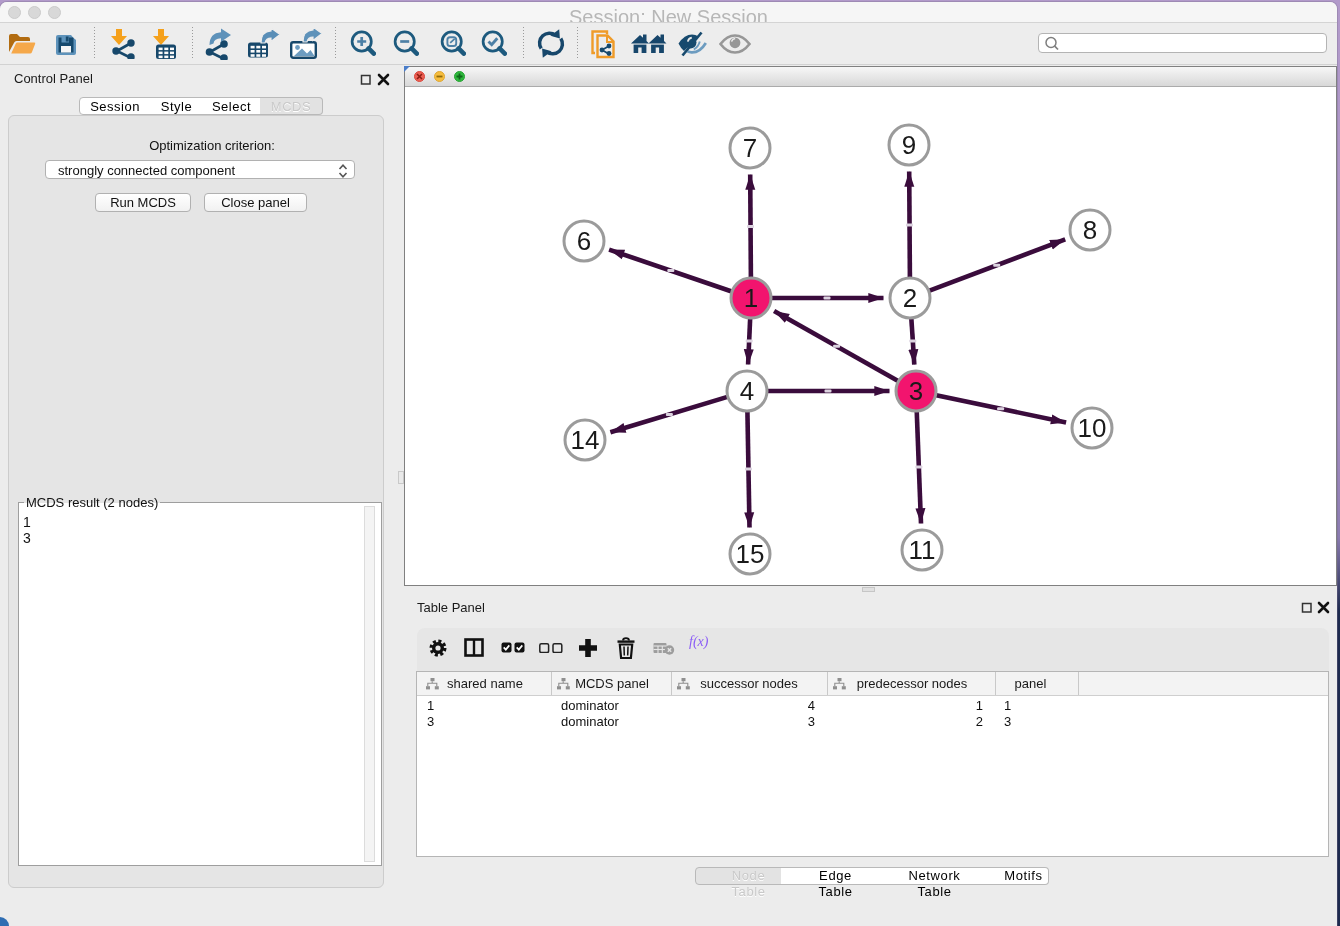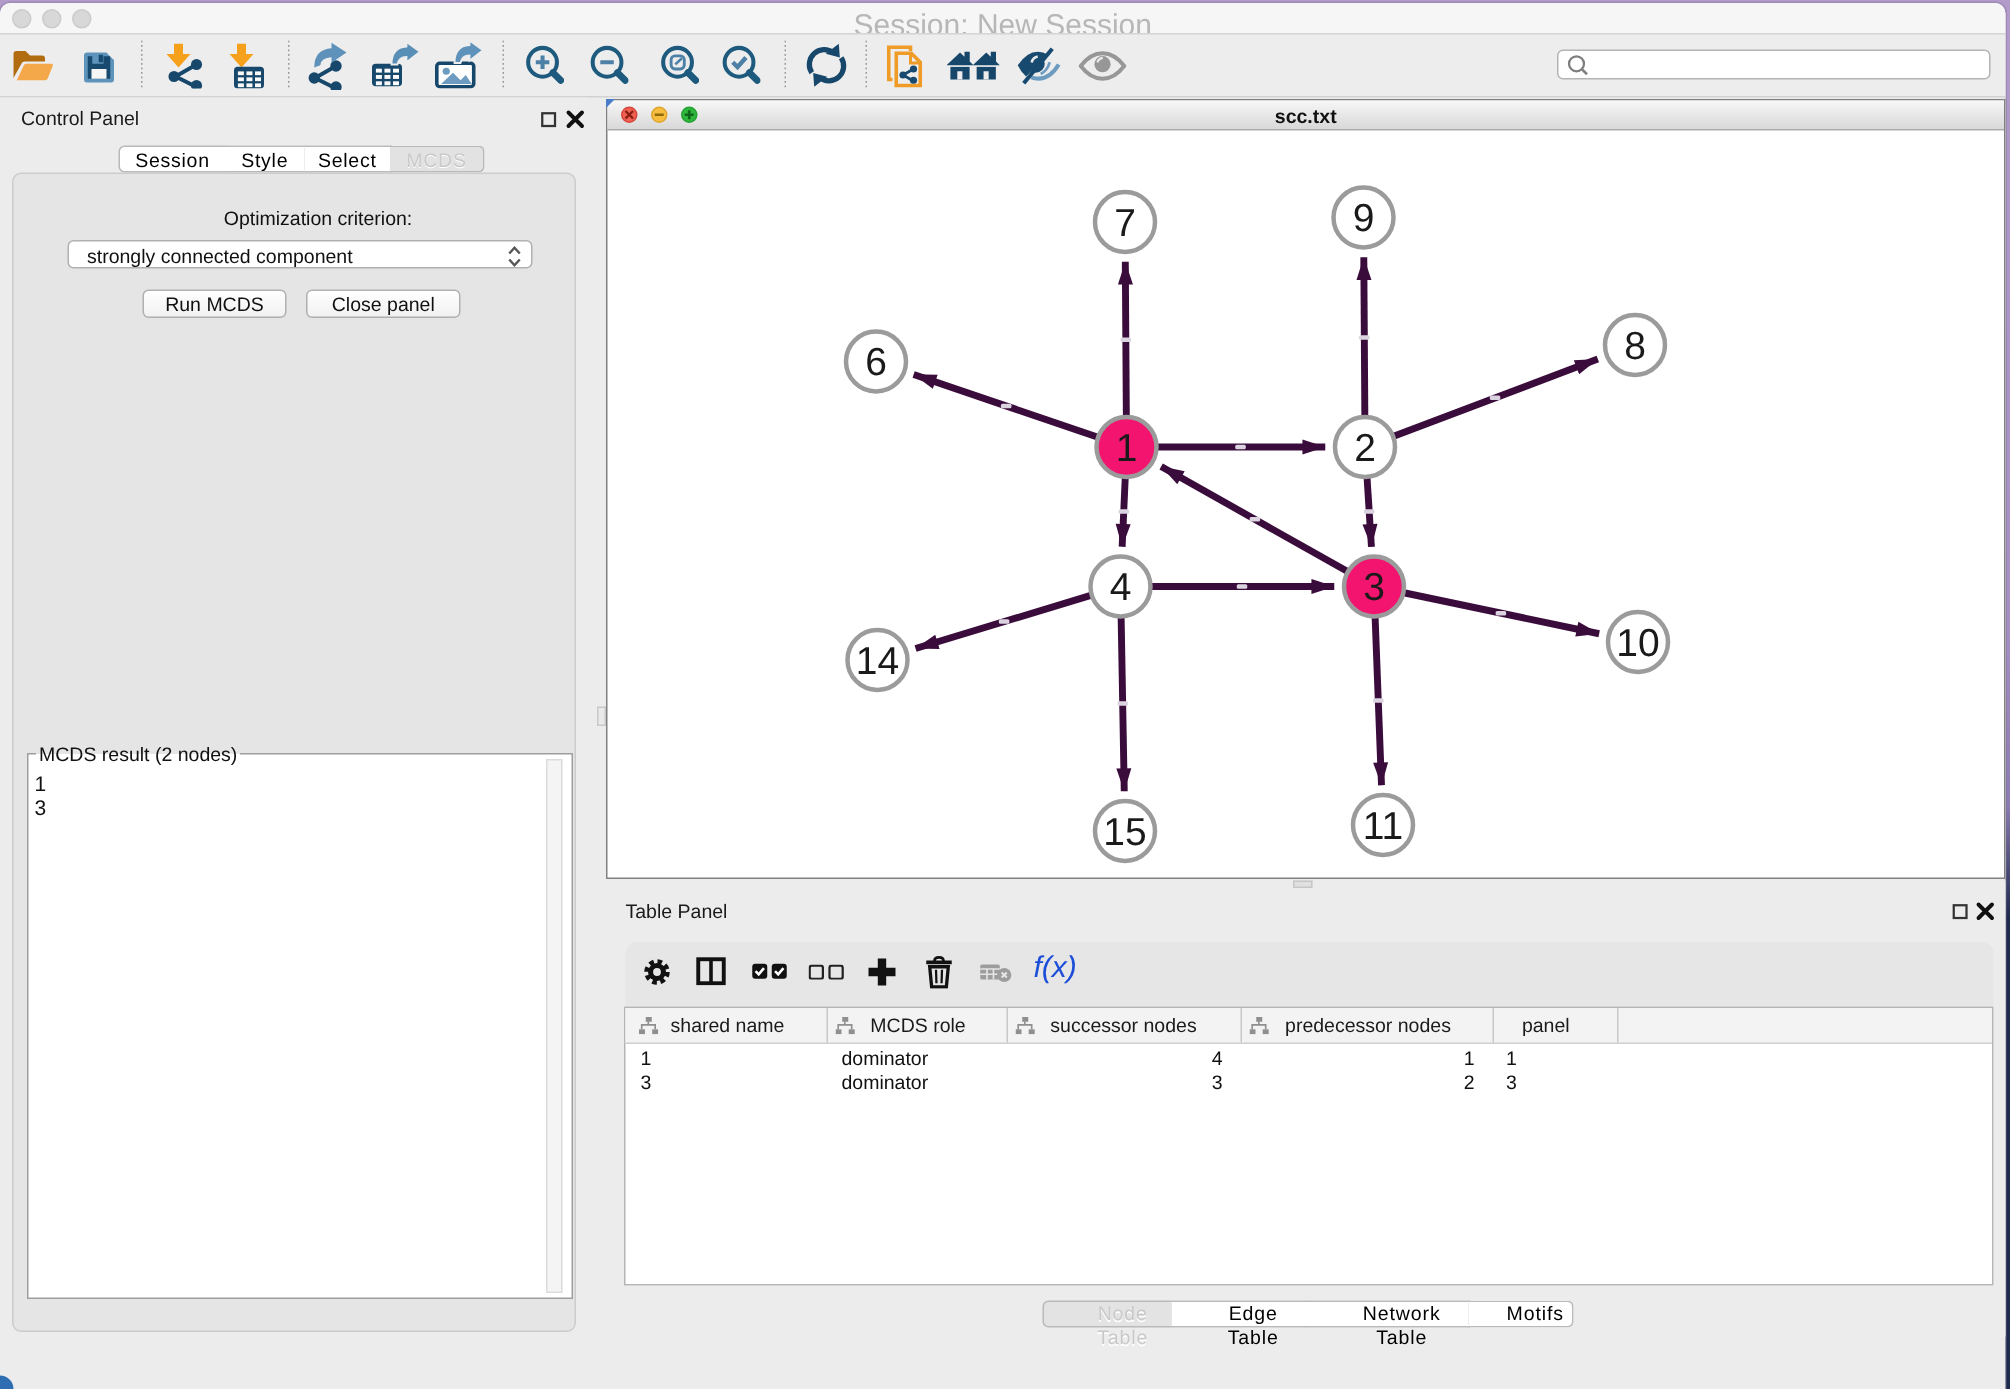--- a/index.html
+++ b/index.html
@@ -284,21 +284,20 @@
       <div class="nwtl" style="left:49px;background:#2fb73d;border:1px solid #24a332;"></div>
       <svg style="position:absolute;left:11px;top:5.5px;" width="7" height="7">
           <path d="M1,1 L6,6 M6,1 L1,6" stroke="#8c1d12" stroke-width="1.6"></path>
         </svg>
       <svg style="position:absolute;left:31px;top:5.5px;" width="7" height="7">
           <line x1="0.5" y1="3.5" x2="6.5" y2="3.5" stroke="#8f6a0a" stroke-width="1.8"></line>
         </svg>
       <svg style="position:absolute;left:51px;top:5.5px;" width="7" height="7">
           <path d="M3.5,0.5 L3.5,6.5 M0.5,3.5 L6.5,3.5" stroke="#0d6619" stroke-width="1.8"></path>
         </svg>
-      <div id="nw-title">scc.txt</div>
     </div>
     <div id="graph" style="position:absolute;left:-1px;top:19.5px;width:930px;height:498px;">
       <svg width="930" height="498" viewBox="0 0 930 498">
         <defs>
           <marker id="arr" markerWidth="16" markerHeight="11" refX="15.4" refY="5.5" orient="auto" markerUnits="userSpaceOnUse">
             <path d="M0.2,0.5 L15.6,5.5 L0.2,10.5 Z" fill="#3a0c3c"></path>
           </marker>
         </defs>
         <g stroke="#3a0c3c" stroke-width="4.6" marker-end="url(#arr)">
           <line x1="346.9" y1="191.5" x2="346.2" y2="87.5"></line>
@@ -414,37 +413,37 @@
         <g stroke="#e6e6e6" stroke-width="1.1">
           <line x1="0.5" y1="4" x2="13.5" y2="4"></line>
             <line x1="0.5" y1="7.5" x2="13.5" y2="7.5"></line>
           <line x1="5" y1="4" x2="5" y2="11"></line>
             <line x1="9.3" y1="4" x2="9.3" y2="11"></line>
         </g>
         <circle cx="16.5" cy="8" r="4.7" fill="#9d9d9d"></circle>
         <path d="M14.8,6.3 L18.2,9.7 M18.2,6.3 L14.8,9.7" stroke="#e6e6e6" stroke-width="1.4"></path>
       </svg>
 
-      <div style="position:absolute;left:285px;top:47px;font-family:Liberation Sans, sans-serif;
-                  font-style:italic;font-size:20px;color:#1d4ed8;">f(x)</div>
+      <div style="position:absolute;left:285px;top:47px;font-family:Liberation Serif, serif;
+                  font-style:italic;font-size:14px;color:#8b5cf6;">f(x)</div>
     </div>
 
     <div style="position:absolute;left:12px;top:84px;width:913px;height:186px;background:#ffffff;
                 border:1px solid #b5b5b5;box-sizing:border-box;">
       <div style="position:absolute;left:0;top:0;width:100%;height:23px;background:#f3f3f3;border-bottom:1px solid #cfcfcf;"></div>
 
       <div id="tp-header" style="font-size:13px;color:#1a1a1a;">
         <svg class="treeic" style="left:9px;">
             <use href="#tree"></use>
           </svg>
         <div class="hc" style="left:11px;width:114px;">shared name</div>
         <svg class="treeic" style="left:140px;">
             <use href="#tree"></use>
           </svg>
-        <div class="hc" style="left:143px;width:104px;">MCDS role</div>
+        <div class="hc" style="left:143px;width:104px;">MCDS panel</div>
         <svg class="treeic" style="left:260px;">
             <use href="#tree"></use>
           </svg>
         <div class="hc" style="left:262px;width:140px;">successor nodes</div>
         <svg class="treeic" style="left:416px;">
             <use href="#tree"></use>
           </svg>
         <div class="hc" style="left:419px;width:152px;">predecessor nodes</div>
         <div class="hc" style="left:572px;width:83px;">panel</div>
         <div class="vline" style="left:134px;"></div>

